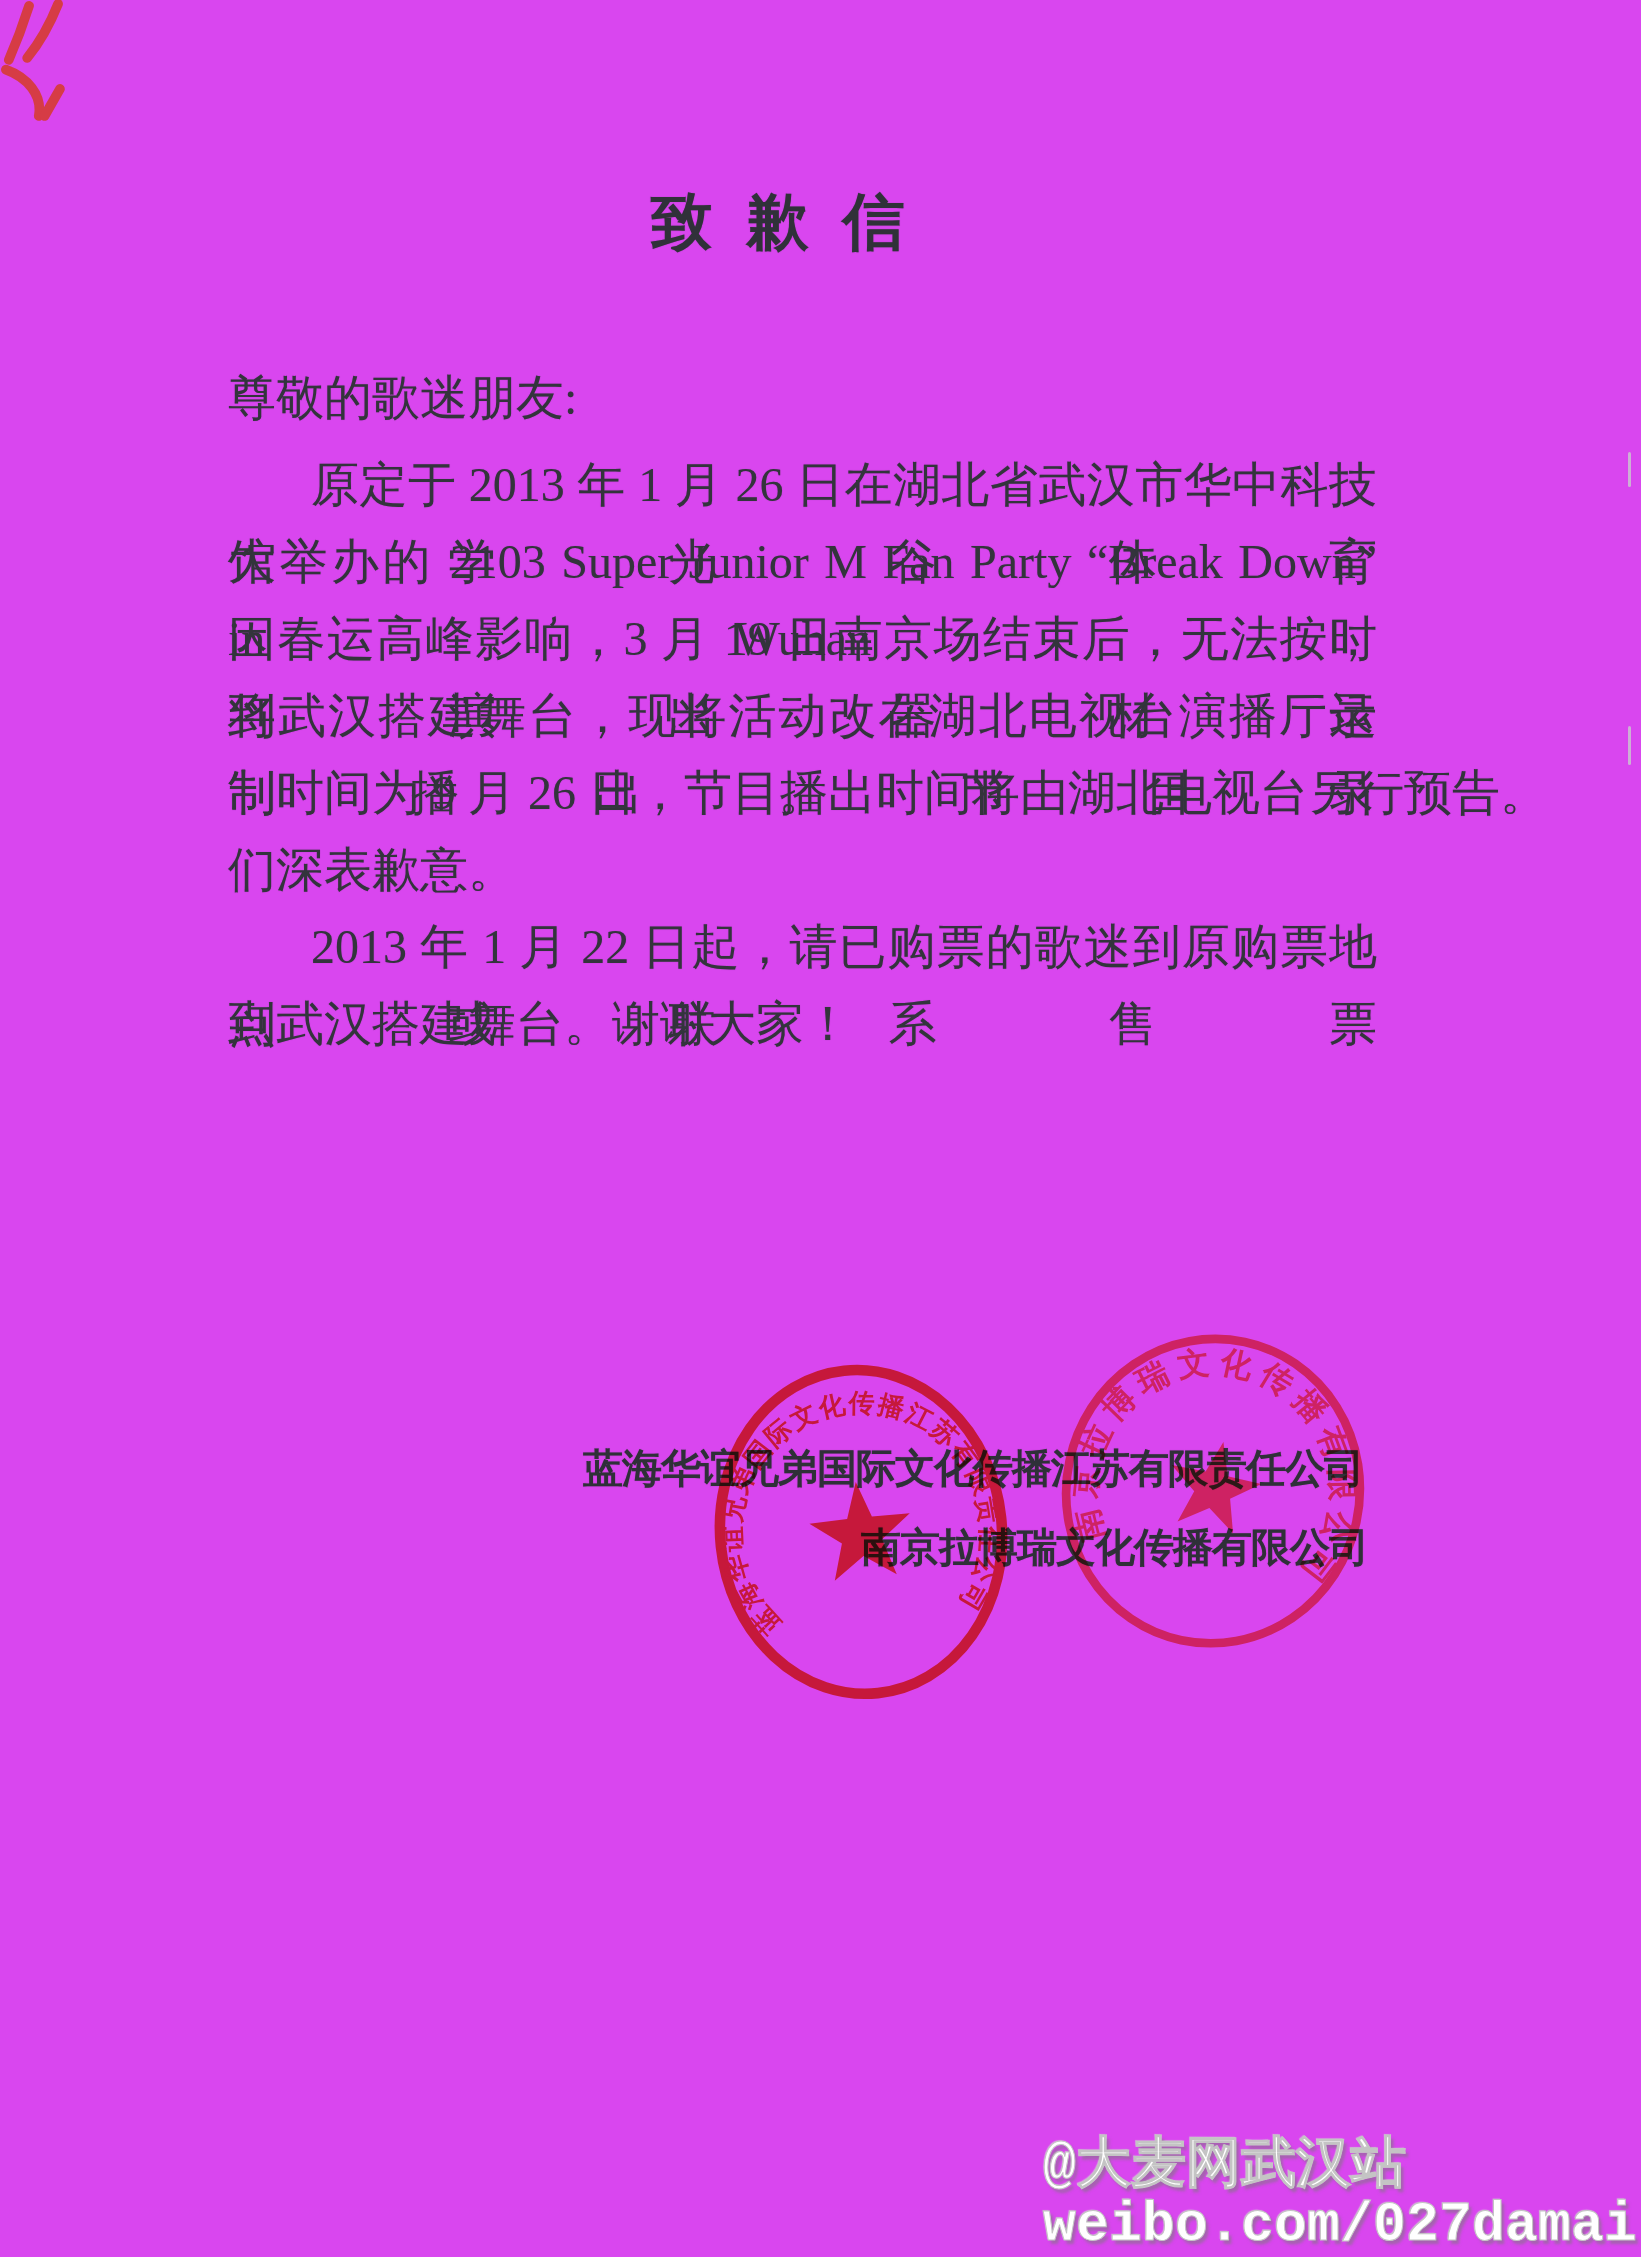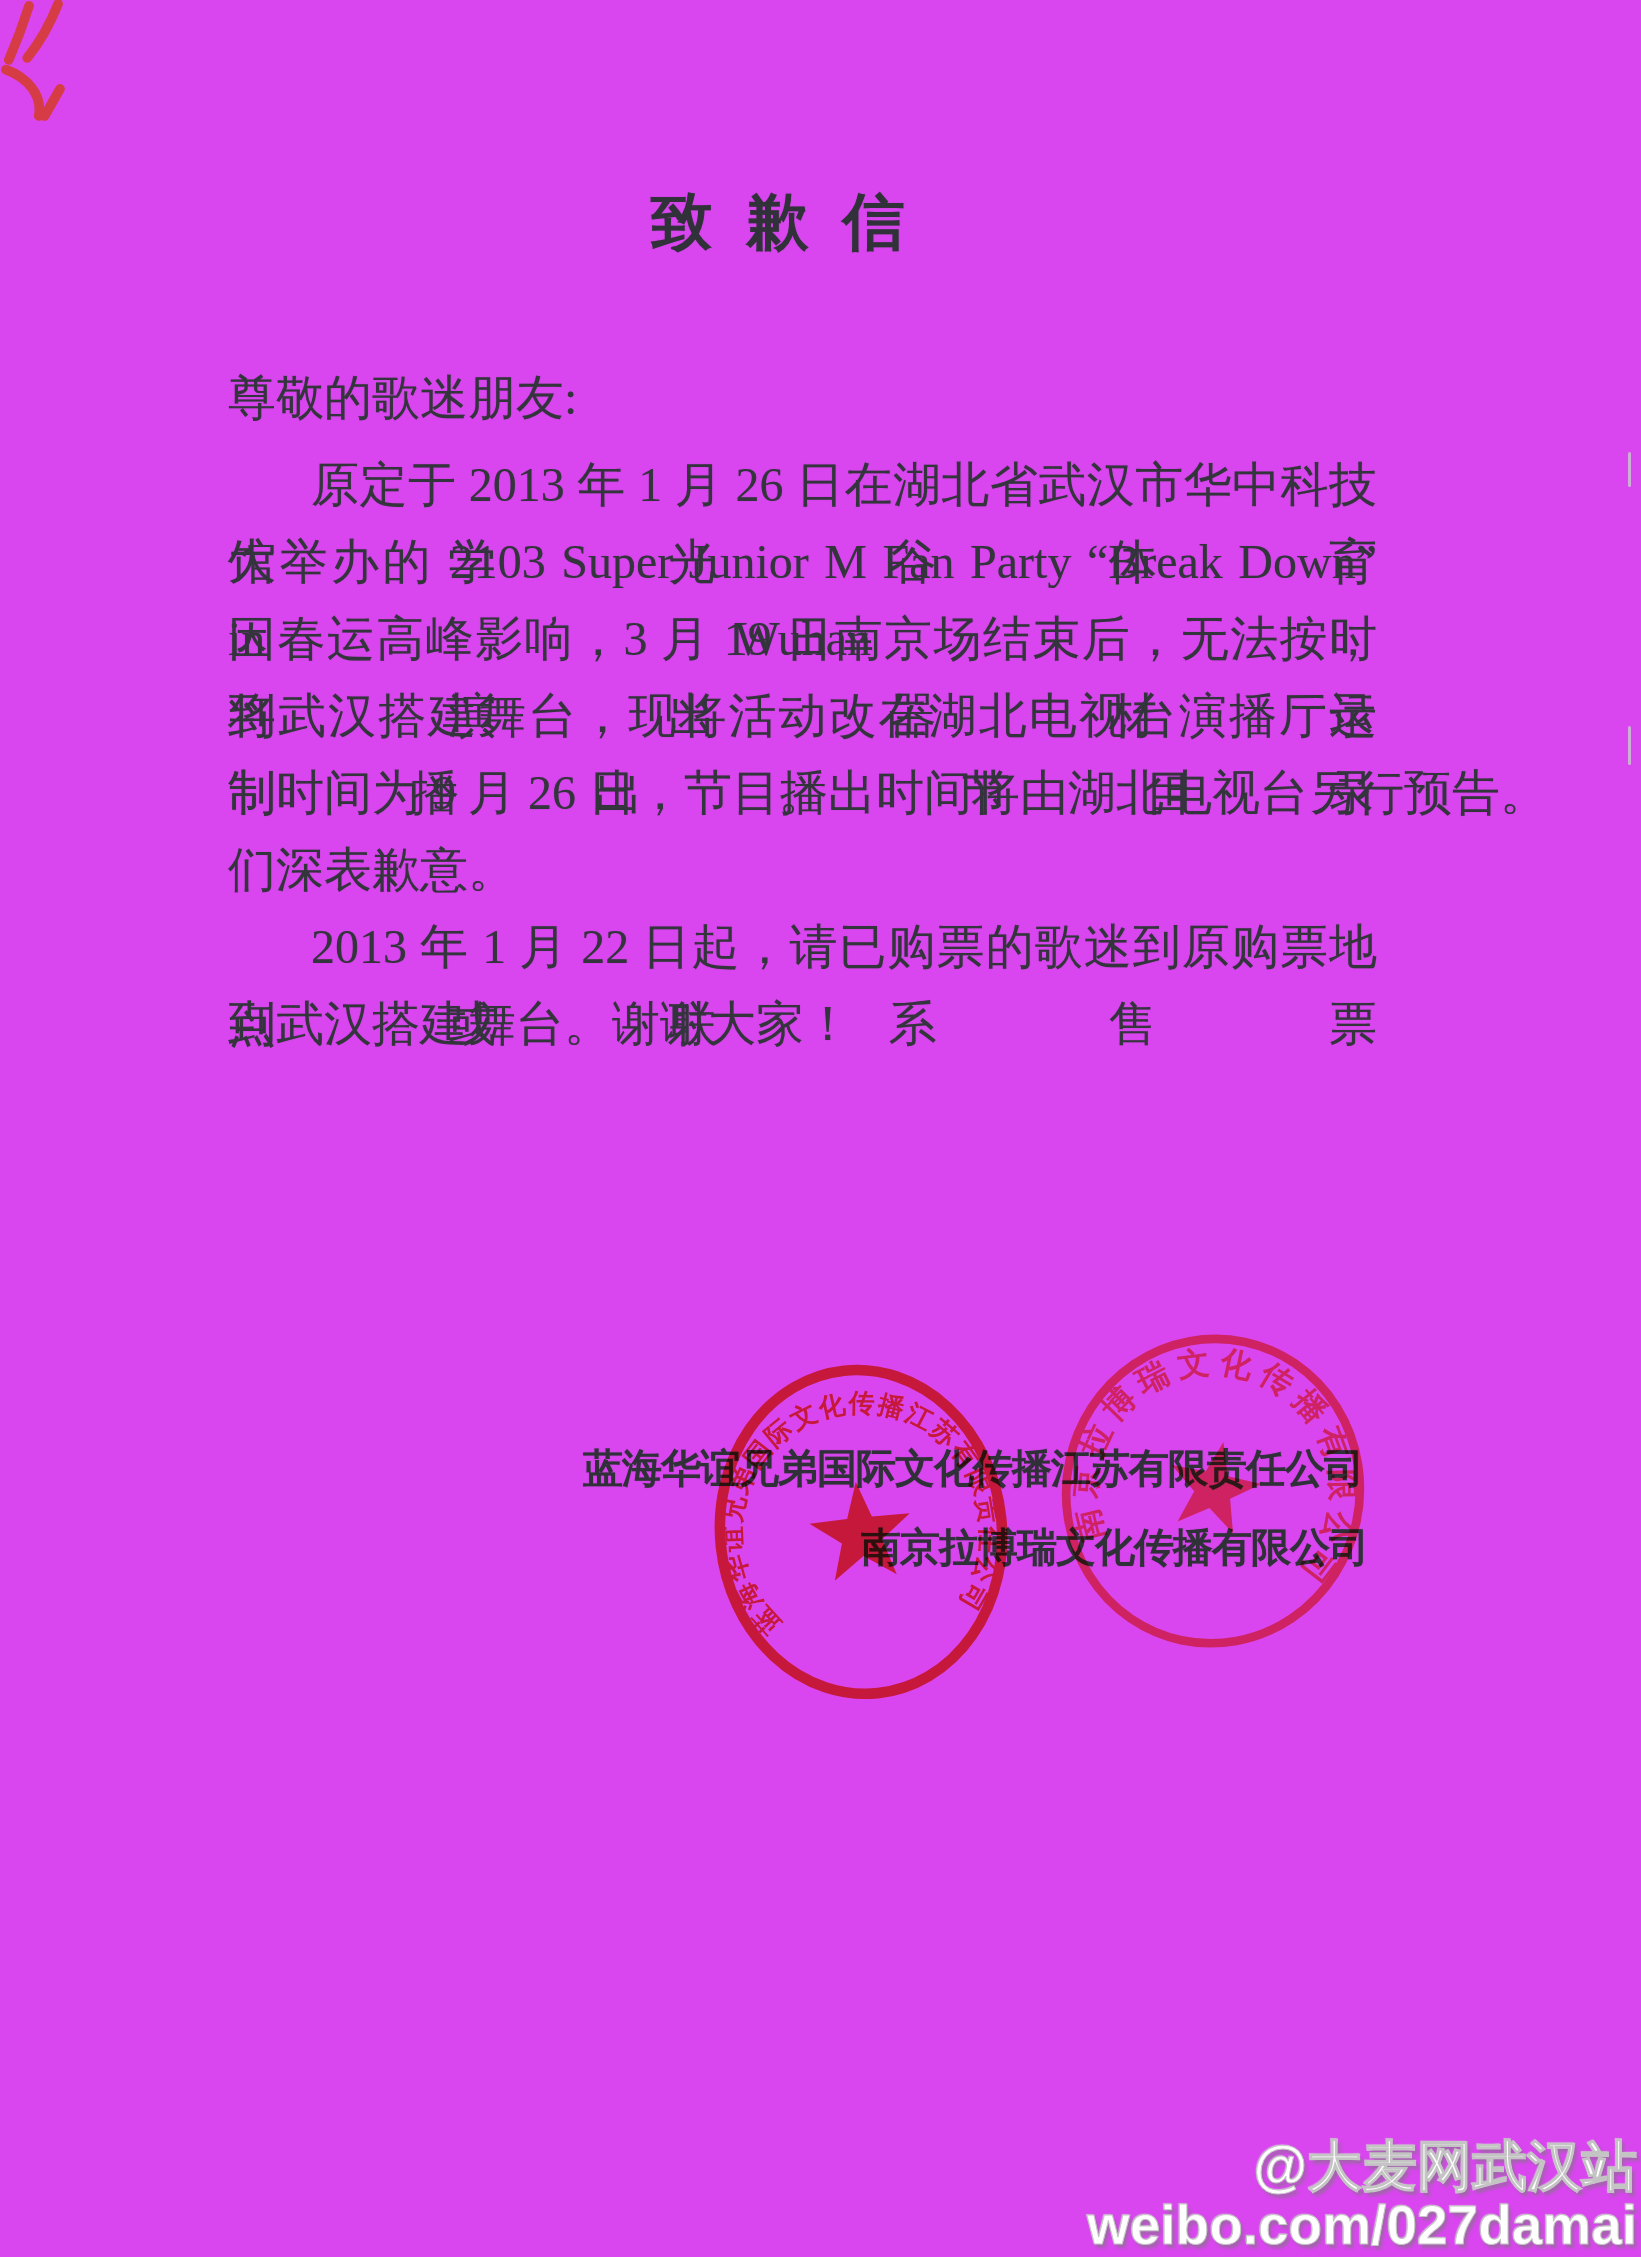--- a/index.html
+++ b/index.html
@@ -38,22 +38,22 @@
   .sig-company-2{left:861px;top:1520px;font-size:40px;letter-spacing:-1px;}
   .sig-date{left:1041px;top:1593px;font-size:41px;}
   
   .stamp{position:absolute;mix-blend-mode:multiply;}
   .stamp-left{left:697px;top:1356px;opacity:.92;}
   .stamp-right{left:1049px;top:1329px;opacity:.8;}
   .ring-text{font-family:"Liberation Serif","DejaVu Serif",serif;font-weight:bold;}
   
   .watermark{
     position:absolute;right:3.9px;bottom:1.9px;
-    text-align:right;
-    font-family:Liberation Sans, sans-serif;
+    text-align:left;
+    font-family:Liberation Mono, monospace;
     font-size:55px;line-height:59px;font-weight:bold;
     color:#ffffff;
     -webkit-text-stroke:1px #c4c4c4;
     text-shadow:2.9px 3.9px 2.9px rgba(122,122,122,.55), -1px -1px 1px rgba(215,215,215,.6);
     white-space:nowrap;
   }
   
   .corner-marks{position:absolute;left:0;top:0;}
   .streak{position:absolute;background:#c9c9ce;width:2.9px;border-radius:1.9px;opacity:.8;}
   .streak-1{left:1628px;top:452px;height:35px;}

